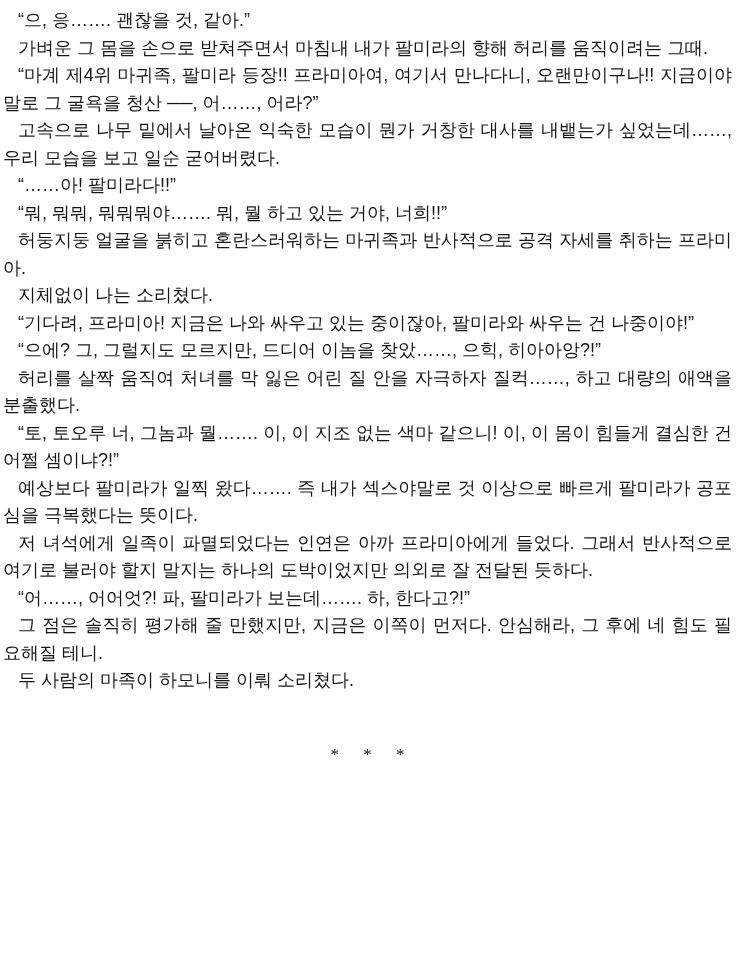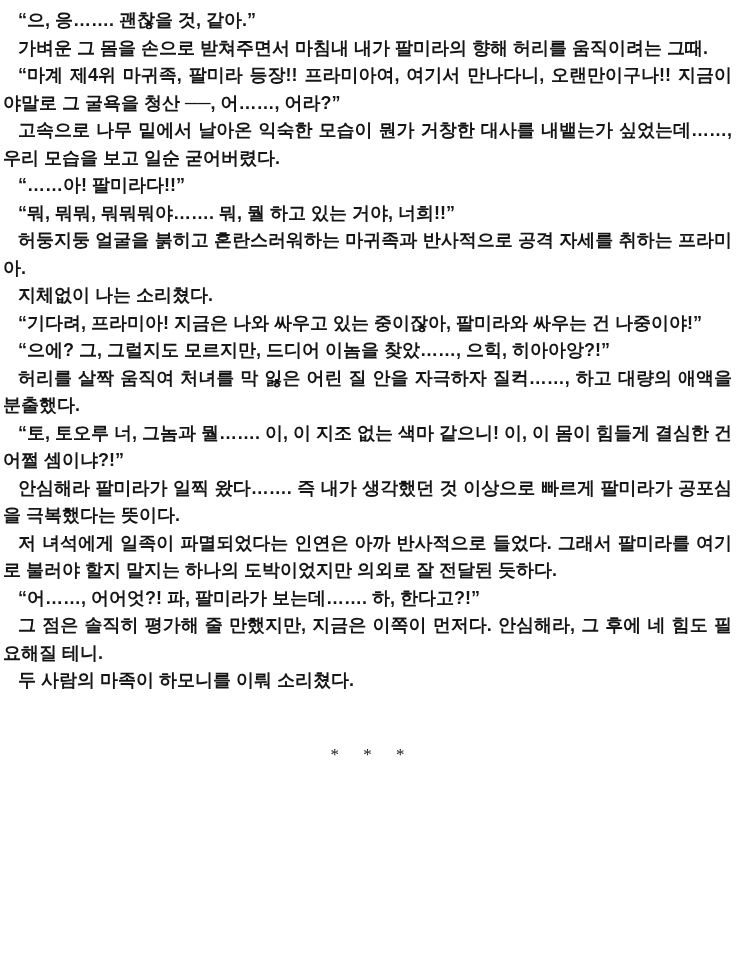--- a/index.html
+++ b/index.html
@@ -18,21 +18,20 @@
       font-family: "Liberation Sans", "DejaVu Sans", sans-serif;
       font-size: 18px;
       line-height: 27.5px;
       text-align: justify;
       word-break: break-all;
     }
     p.para {
       margin: 0;
       padding: 0;
       text-indent: 15px;
-      font-weight: bold;
     }
     .separator {
       margin-top: 46px;
       text-align: center;
       text-indent: 0;
       letter-spacing: 10px;
       padding-left: 10px; 
       font-size: 17px;
       font-family: "Liberation Serif", "DejaVu Serif", serif;
       color: #161616;
@@ -47,19 +46,19 @@
   <p class="para">“마계 제4위 마귀족, 팔미라 등장!! 프라미아여, 여기서 만나다니, 오랜만이구나!! 지금이야말로 그 굴욕을 청산 ──, 어……, 어라?”</p>
   <p class="para">고속으로 나무 밑에서 날아온 익숙한 모습이 뭔가 거창한 대사를 내뱉는가 싶었는데……, 우리 모습을 보고 일순 굳어버렸다.</p>
   <p class="para">“……아! 팔미라다!!”</p>
   <p class="para">“뭐, 뭐뭐, 뭐뭐뭐야……. 뭐, 뭘 하고 있는 거야, 너희!!”</p>
   <p class="para">허둥지둥 얼굴을 붉히고 혼란스러워하는 마귀족과 반사적으로 공격 자세를 취하는 프라미아.</p>
   <p class="para">지체없이 나는 소리쳤다.</p>
   <p class="para">“기다려, 프라미아! 지금은 나와 싸우고 있는 중이잖아, 팔미라와 싸우는 건 나중이야!”</p>
   <p class="para">“으에? 그, 그럴지도 모르지만, 드디어 이놈을 찾았……, 으힉, 히아아앙?!”</p>
   <p class="para">허리를 살짝 움직여 처녀를 막 잃은 어린 질 안을 자극하자 질컥……, 하고 대량의 애액을 분출했다.</p>
   <p class="para">“토, 토오루 너, 그놈과 뭘……. 이, 이 지조 없는 색마 같으니! 이, 이 몸이 힘들게 결심한 건 어쩔 셈이냐?!”</p>
-  <p class="para">안심해라 팔미라가 일찍 왔다……. 즉 내가 생각했던 것 이상으로 빠르게 팔미라가 공포심을 극복했다는 뜻이다.</p>
-  <p class="para">저 녀석에게 일족이 파멸되었다는 인연은 아까 반사적으로 들었다. 그래서 팔미라를 여기로 불러야 할지 말지는 하나의 도박이었지만 의외로 잘 전달된 듯하다.</p>
+  <p class="para">예상보다 팔미라가 일찍 왔다……. 즉 내가 섹스야말로 것 이상으로 빠르게 팔미라가 공포심을 극복했다는 뜻이다.</p>
+  <p class="para">저 녀석에게 일족이 파멸되었다는 인연은 아까 프라미아에게 들었다. 그래서 반사적으로 여기로 불러야 할지 말지는 하나의 도박이었지만 의외로 잘 전달된 듯하다.</p>
   <p class="para">“어……, 어어엇?! 파, 팔미라가 보는데……. 하, 한다고?!”</p>
   <p class="para">그 점은 솔직히 평가해 줄 만했지만, 지금은 이쪽이 먼저다. 안심해라, 그 후에 네 힘도 필요해질 테니.</p>
   <p class="para">두 사람의 마족이 하모니를 이뤄 소리쳤다.</p>
   <div class="separator">* * *</div>
 </main>
 
 </body></html>

